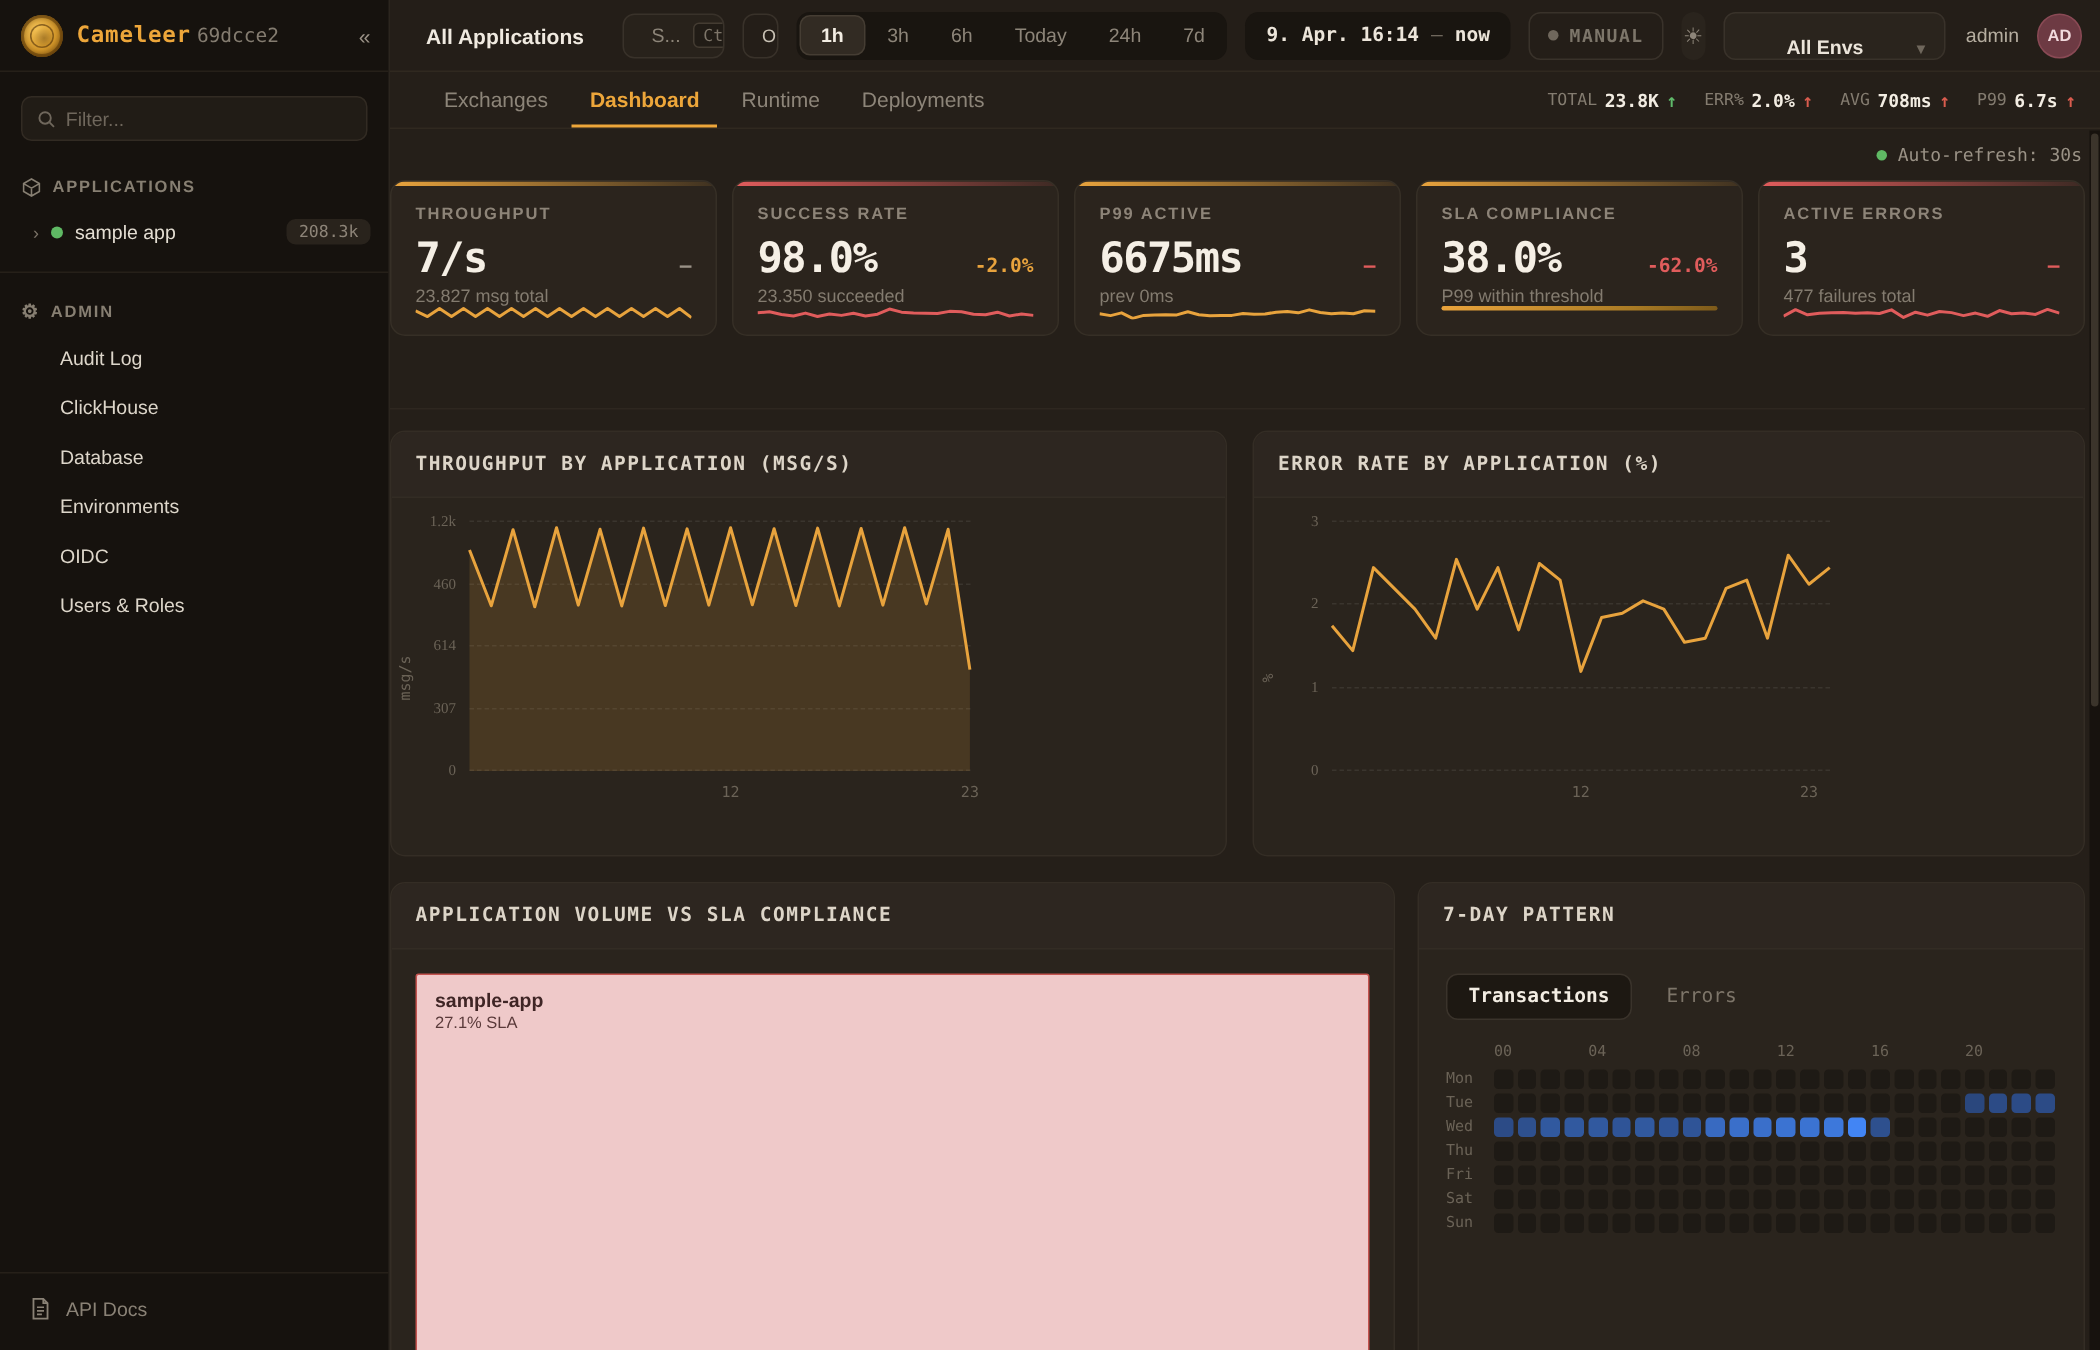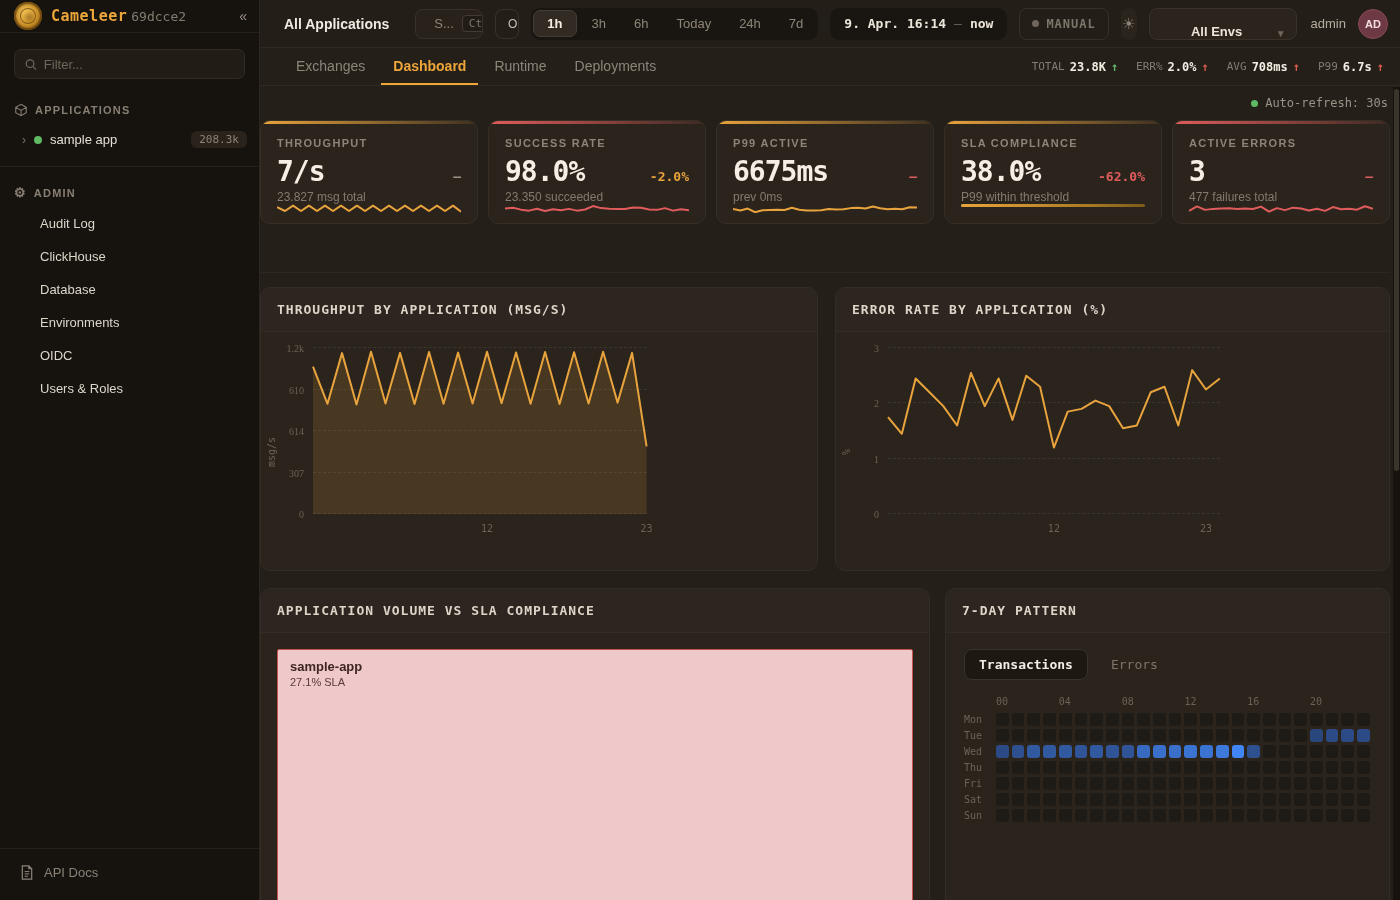--- a/index.html
+++ b/index.html
@@ -3,21 +3,21 @@
 <meta charset="utf-8">
 <style>
   * { margin:0; padding:0; box-sizing:border-box; }
   html,body { width:1400px; height:900px; overflow:hidden; background:#251f19;
     font-family:"Liberation Sans", sans-serif; color:#e6dfd4; }
   .app { display:flex; width:1400px; height:900px; }
 
   
   .sidebar { width:260px; min-width:260px; background:#16120e; border-right:1px solid #2b251e;
     display:flex; flex-direction:column; position:relative; }
-  .sb-header { height:33px; display:flex; align-items:center; gap:9px; padding:0 12px 0 14px;
+  .sb-header { height:48px; display:flex; align-items:center; gap:9px; padding:0 12px 0 14px;
     border-bottom:1px solid #262019; }
   .logo-coin { width:28px; height:28px; border-radius:50%;
     background:radial-gradient(circle at 35% 32%, #f2c053, #d79a2b 55%, #8a5a12 95%);
     box-shadow:inset 0 0 0 2px rgba(90,55,8,.55), inset 0 0 6px rgba(60,35,4,.8); position:relative; }
   .logo-coin:after { content:""; position:absolute; inset:6px; border-radius:50%;
     border:1.5px solid rgba(70,40,5,.55); background:radial-gradient(circle at 60% 60%, rgba(60,34,4,.35), transparent 60%); }
   .brand-name { font-family:"DejaVu Sans Mono", monospace; font-weight:bold; font-size:15px; color:#eda63a; letter-spacing:.5px; }
   .brand-ver { font-family:"DejaVu Sans Mono", monospace; font-size:13px; color:#847c70; margin-left:4px; }
   .collapse-btn { margin-left:auto; background:none; border:none; color:#9a9186; font-size:14px; cursor:pointer; }
   .sb-filter { margin:16px 14px 6px 14px; height:30px; background:#211c16; border:1px solid #322b23;
@@ -349,21 +349,21 @@
           <div class="chart-body">
               <div class="ylab">msg/s</div>
               <div class="plot">
                 <div class="gridline" style="bottom: 0%;"></div>
                 <div class="ytick" style="bottom: 0%;">0</div>
                 <div class="gridline" style="bottom: 25%;"></div>
                 <div class="ytick" style="bottom: 25%;">307</div>
                 <div class="gridline" style="bottom: 50%;"></div>
                 <div class="ytick" style="bottom: 50%;">614</div>
                 <div class="gridline" style="bottom: 75%;"></div>
-                <div class="ytick" style="bottom: 75%;">610</div>
+                <div class="ytick" style="bottom: 75%;">460</div>
                 <div class="gridline" style="bottom: 100%;"></div>
                 <div class="ytick" style="bottom: 100%;">1.2k</div>
                 <div class="xtick" style="left: 52.1739%;">12</div>
                 <div class="xtick" style="left: 100%;">23</div>
                 <svg viewBox="0 0 100 100" preserveAspectRatio="none">
                   <polygon points="0.00,11.24 4.35,33.63 8.70,3.09 13.04,34.04 17.39,2.28 21.74,33.39 26.09,2.93 30.43,33.71 34.78,2.44 39.13,33.55 43.48,2.77 47.83,33.39 52.17,2.28 56.52,33.22 60.87,2.69 65.22,33.55 69.57,2.44 73.91,33.71 78.26,2.61 82.61,33.39 86.96,2.28 91.30,32.90 95.65,2.93 100.00,59.28 100,100 0,100" fill="rgba(232,163,61,0.16)"></polygon>
                   <polyline points="0.00,11.24 4.35,33.63 8.70,3.09 13.04,34.04 17.39,2.28 21.74,33.39 26.09,2.93 30.43,33.71 34.78,2.44 39.13,33.55 43.48,2.77 47.83,33.39 52.17,2.28 56.52,33.22 60.87,2.69 65.22,33.55 69.57,2.44 73.91,33.71 78.26,2.61 82.61,33.39 86.96,2.28 91.30,32.90 95.65,2.93 100.00,59.28" fill="none" stroke="#e8a33d" stroke-width="2" vector-effect="non-scaling-stroke" stroke-linejoin="round"></polyline>
                 </svg>
               </div>
             </div>

